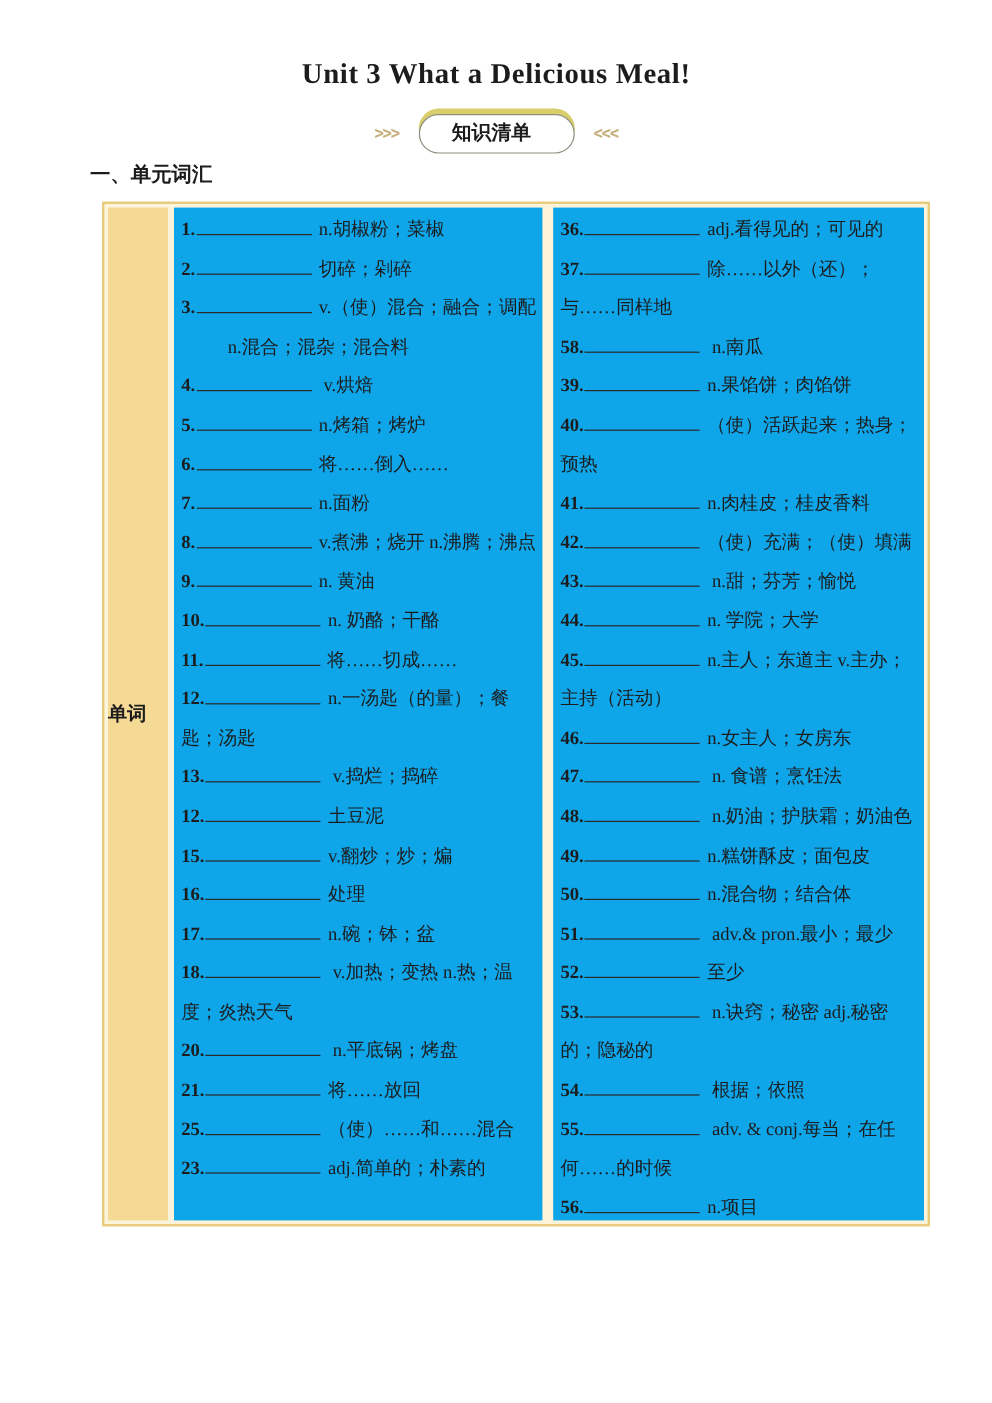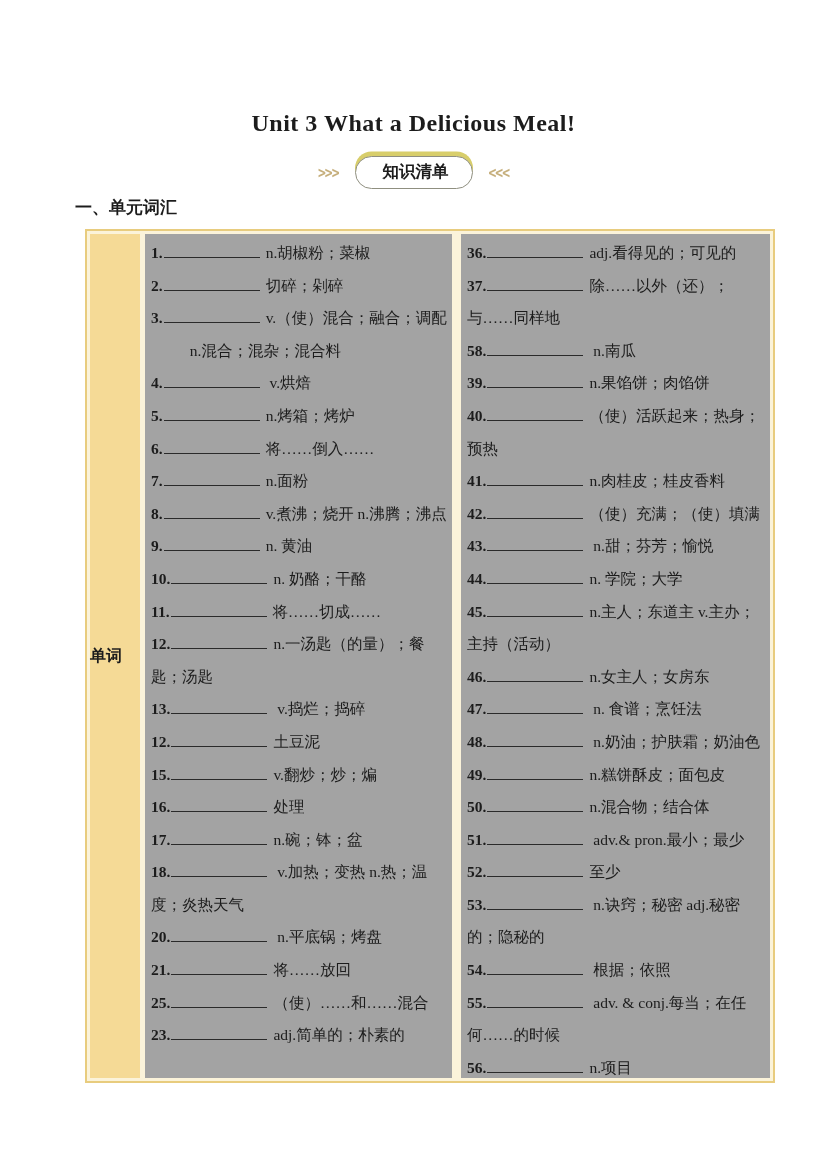--- a/index.html
+++ b/index.html
@@ -14,21 +14,21 @@
   *{box-sizing:border-box;}
   html,body{margin:0;padding:0;}
   body{
     width:827px;height:1169px;
     background:#ffffff;
     color:var(--text-color);
     font-family:"Liberation Serif","DejaVu Serif",serif;
     overflow:hidden;
   }
   .doc-title{
-    margin:109px 0 0 0;
+    margin:48px 0 0 0;
     text-align:center;
     font-size:24px;
     font-weight:bold;
     letter-spacing:0.5px;
     line-height:28px;
   }
   .banner{
     margin-top:17px;
     display:flex;
     justify-content:center;
@@ -43,21 +43,21 @@
     font-size:13px;
     letter-spacing:-1px;
     transform:scaleY(1.15);
   }
   .badge{
     display:inline-block;
     background:#ffffff;
     border:1.6px solid var(--badge-border);
     border-radius:17px;
     box-shadow:0 -4.5px 0 0 var(--badge-olive);
-    padding:4px 23px 5px 27px;
+    padding:4px 35px 5px 27px;
     font-size:16.5px;
     font-weight:bold;
     font-family:"Liberation Sans","DejaVu Sans",sans-serif;
   }
   .section-heading{
     margin:9px 0 10px 75px;
     font-size:17px;
     font-weight:bold;
     font-family:Liberation Mono, monospace;
     line-height:20px;
@@ -77,21 +77,21 @@
     flex:0 0 50px;
     background:var(--sidebar-bg);
     display:flex;
     align-items:center;
     justify-content:flex-start;
     font-weight:bold;
     font-size:16px;
     font-family:"Liberation Sans","DejaVu Sans",sans-serif;
   }
   .vocab-col{
-    background:#a3a3a3;
+    background:#0ea5e9;
     padding:3px 5px 12px 6px;
     overflow:hidden;
   }
   .vocab-col.left{flex:0 0 307px;margin-right:4px;}
   .vocab-col.right{flex:1 1 auto;}
   .vocab-item{
     margin:0;
     font-size:15.5px;
     line-height:32.6px;
     overflow-wrap:anywhere;

